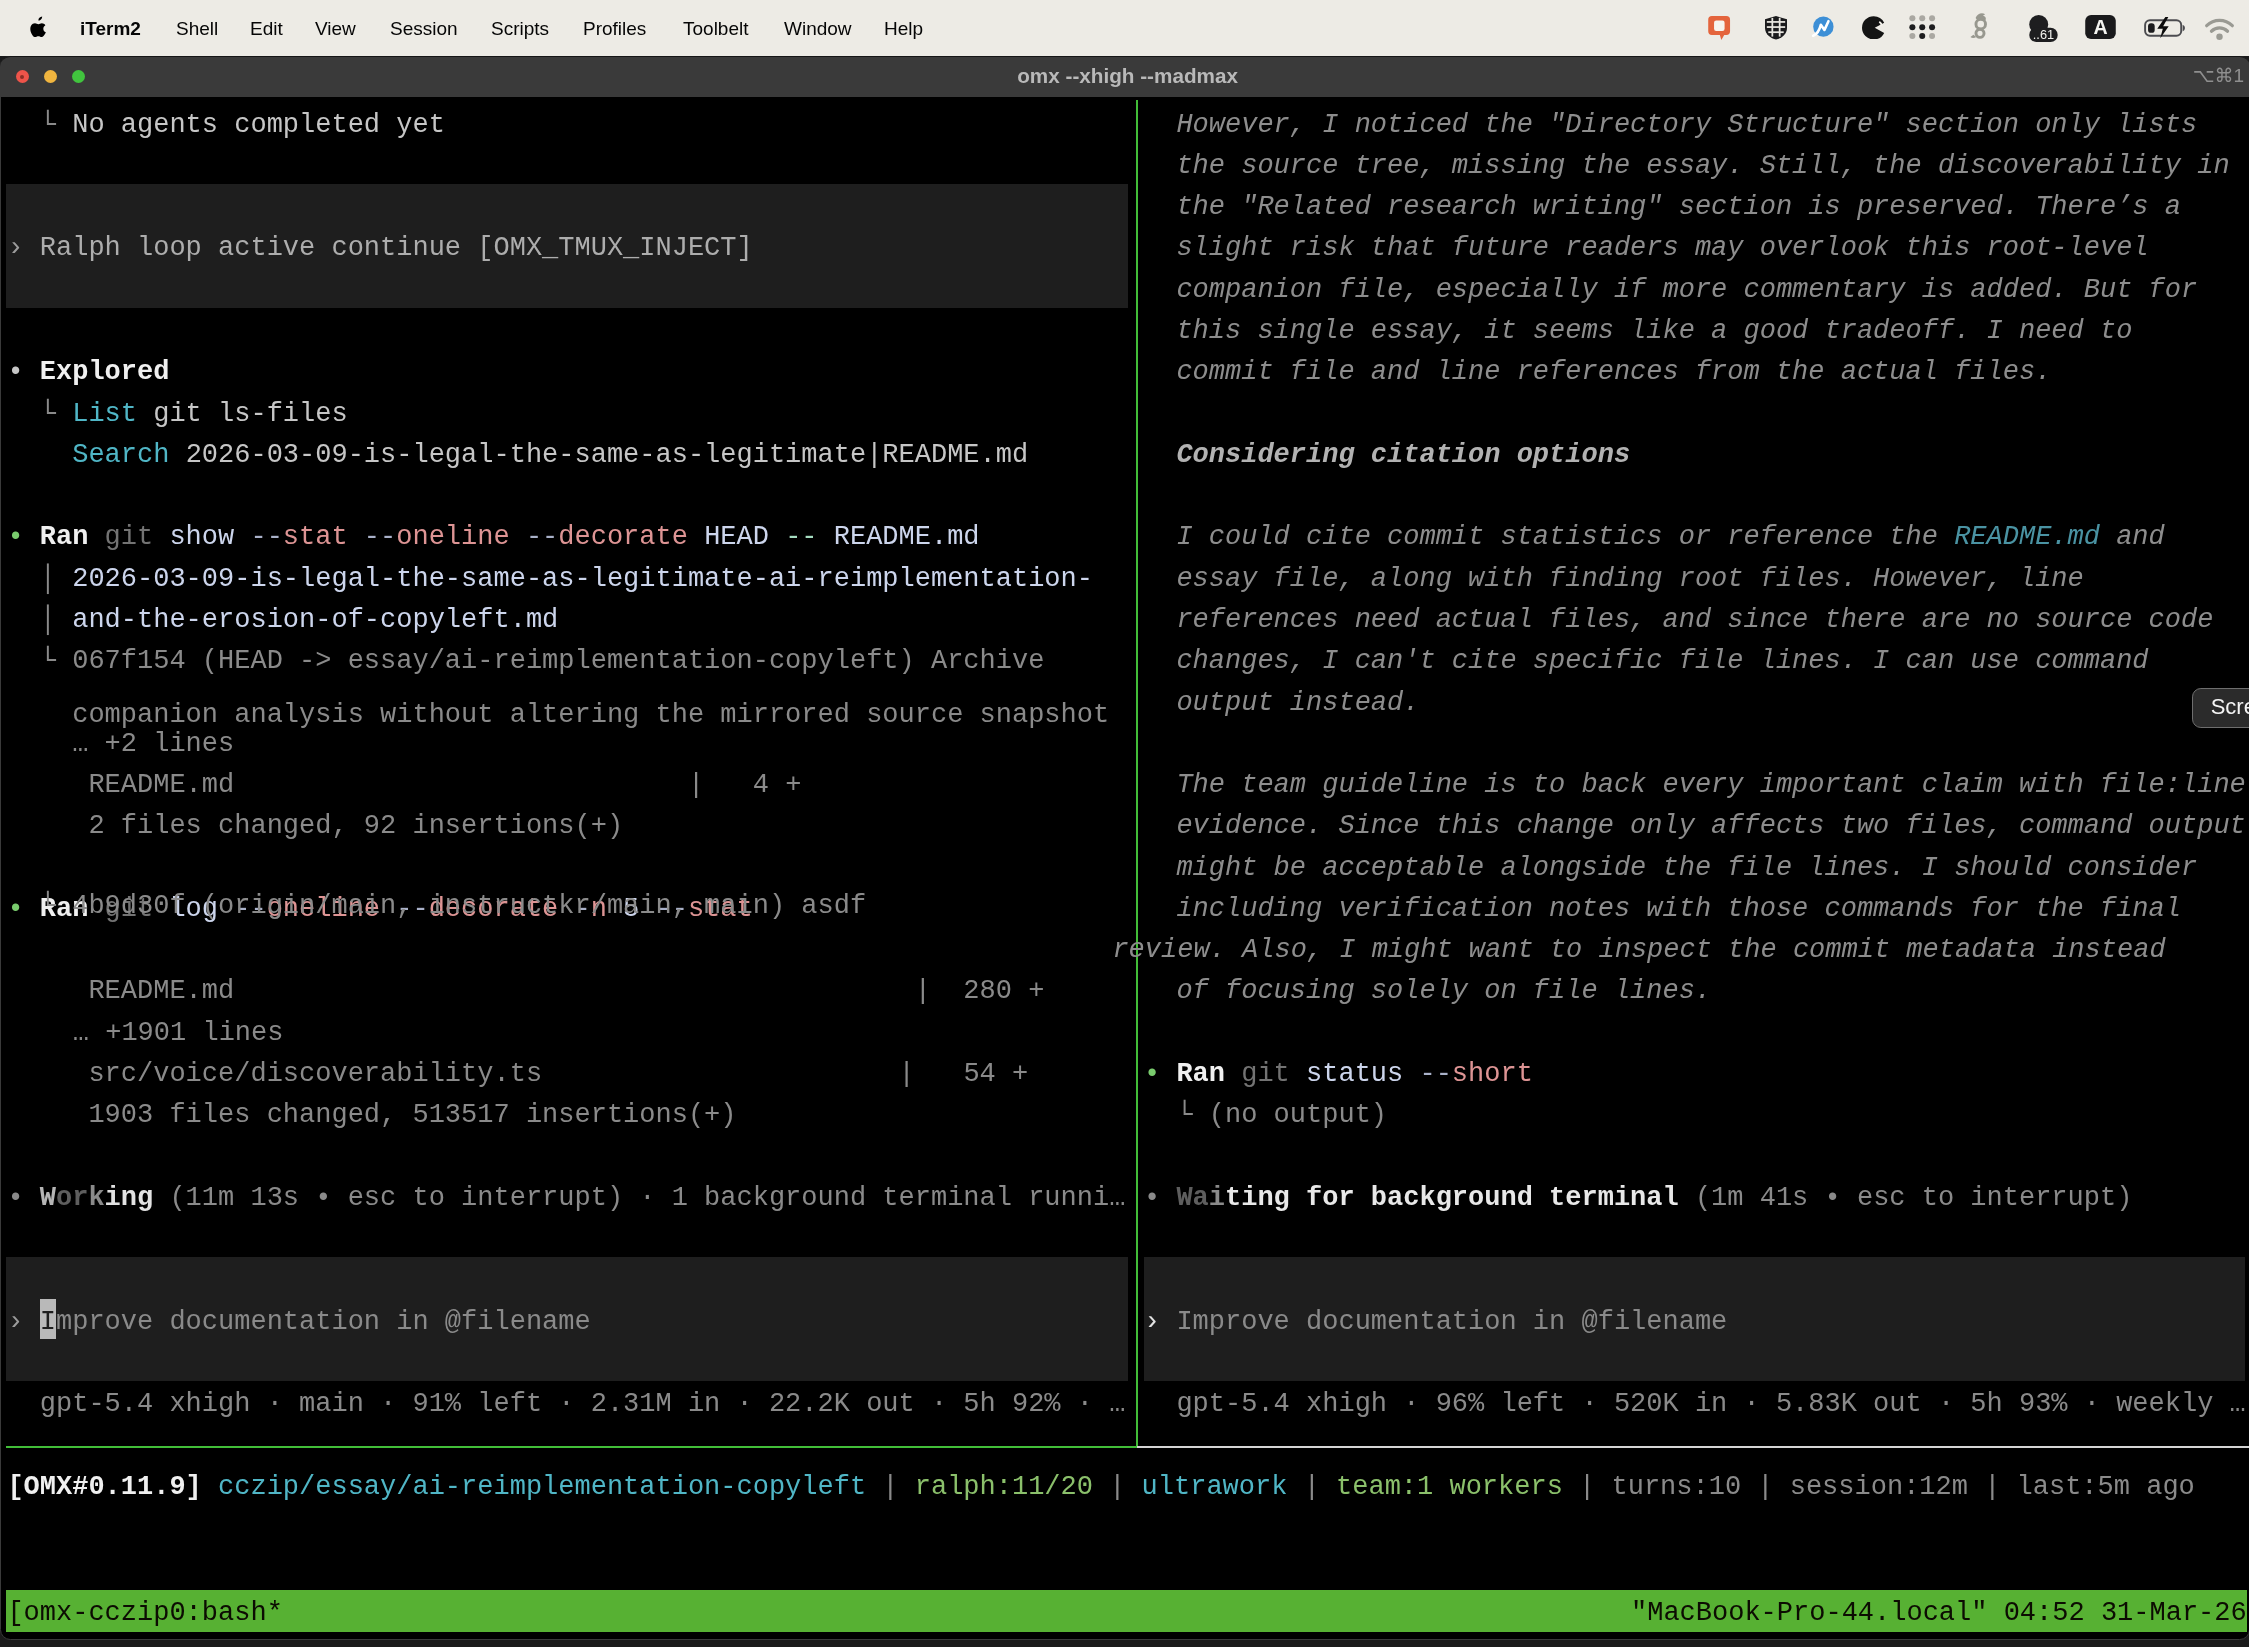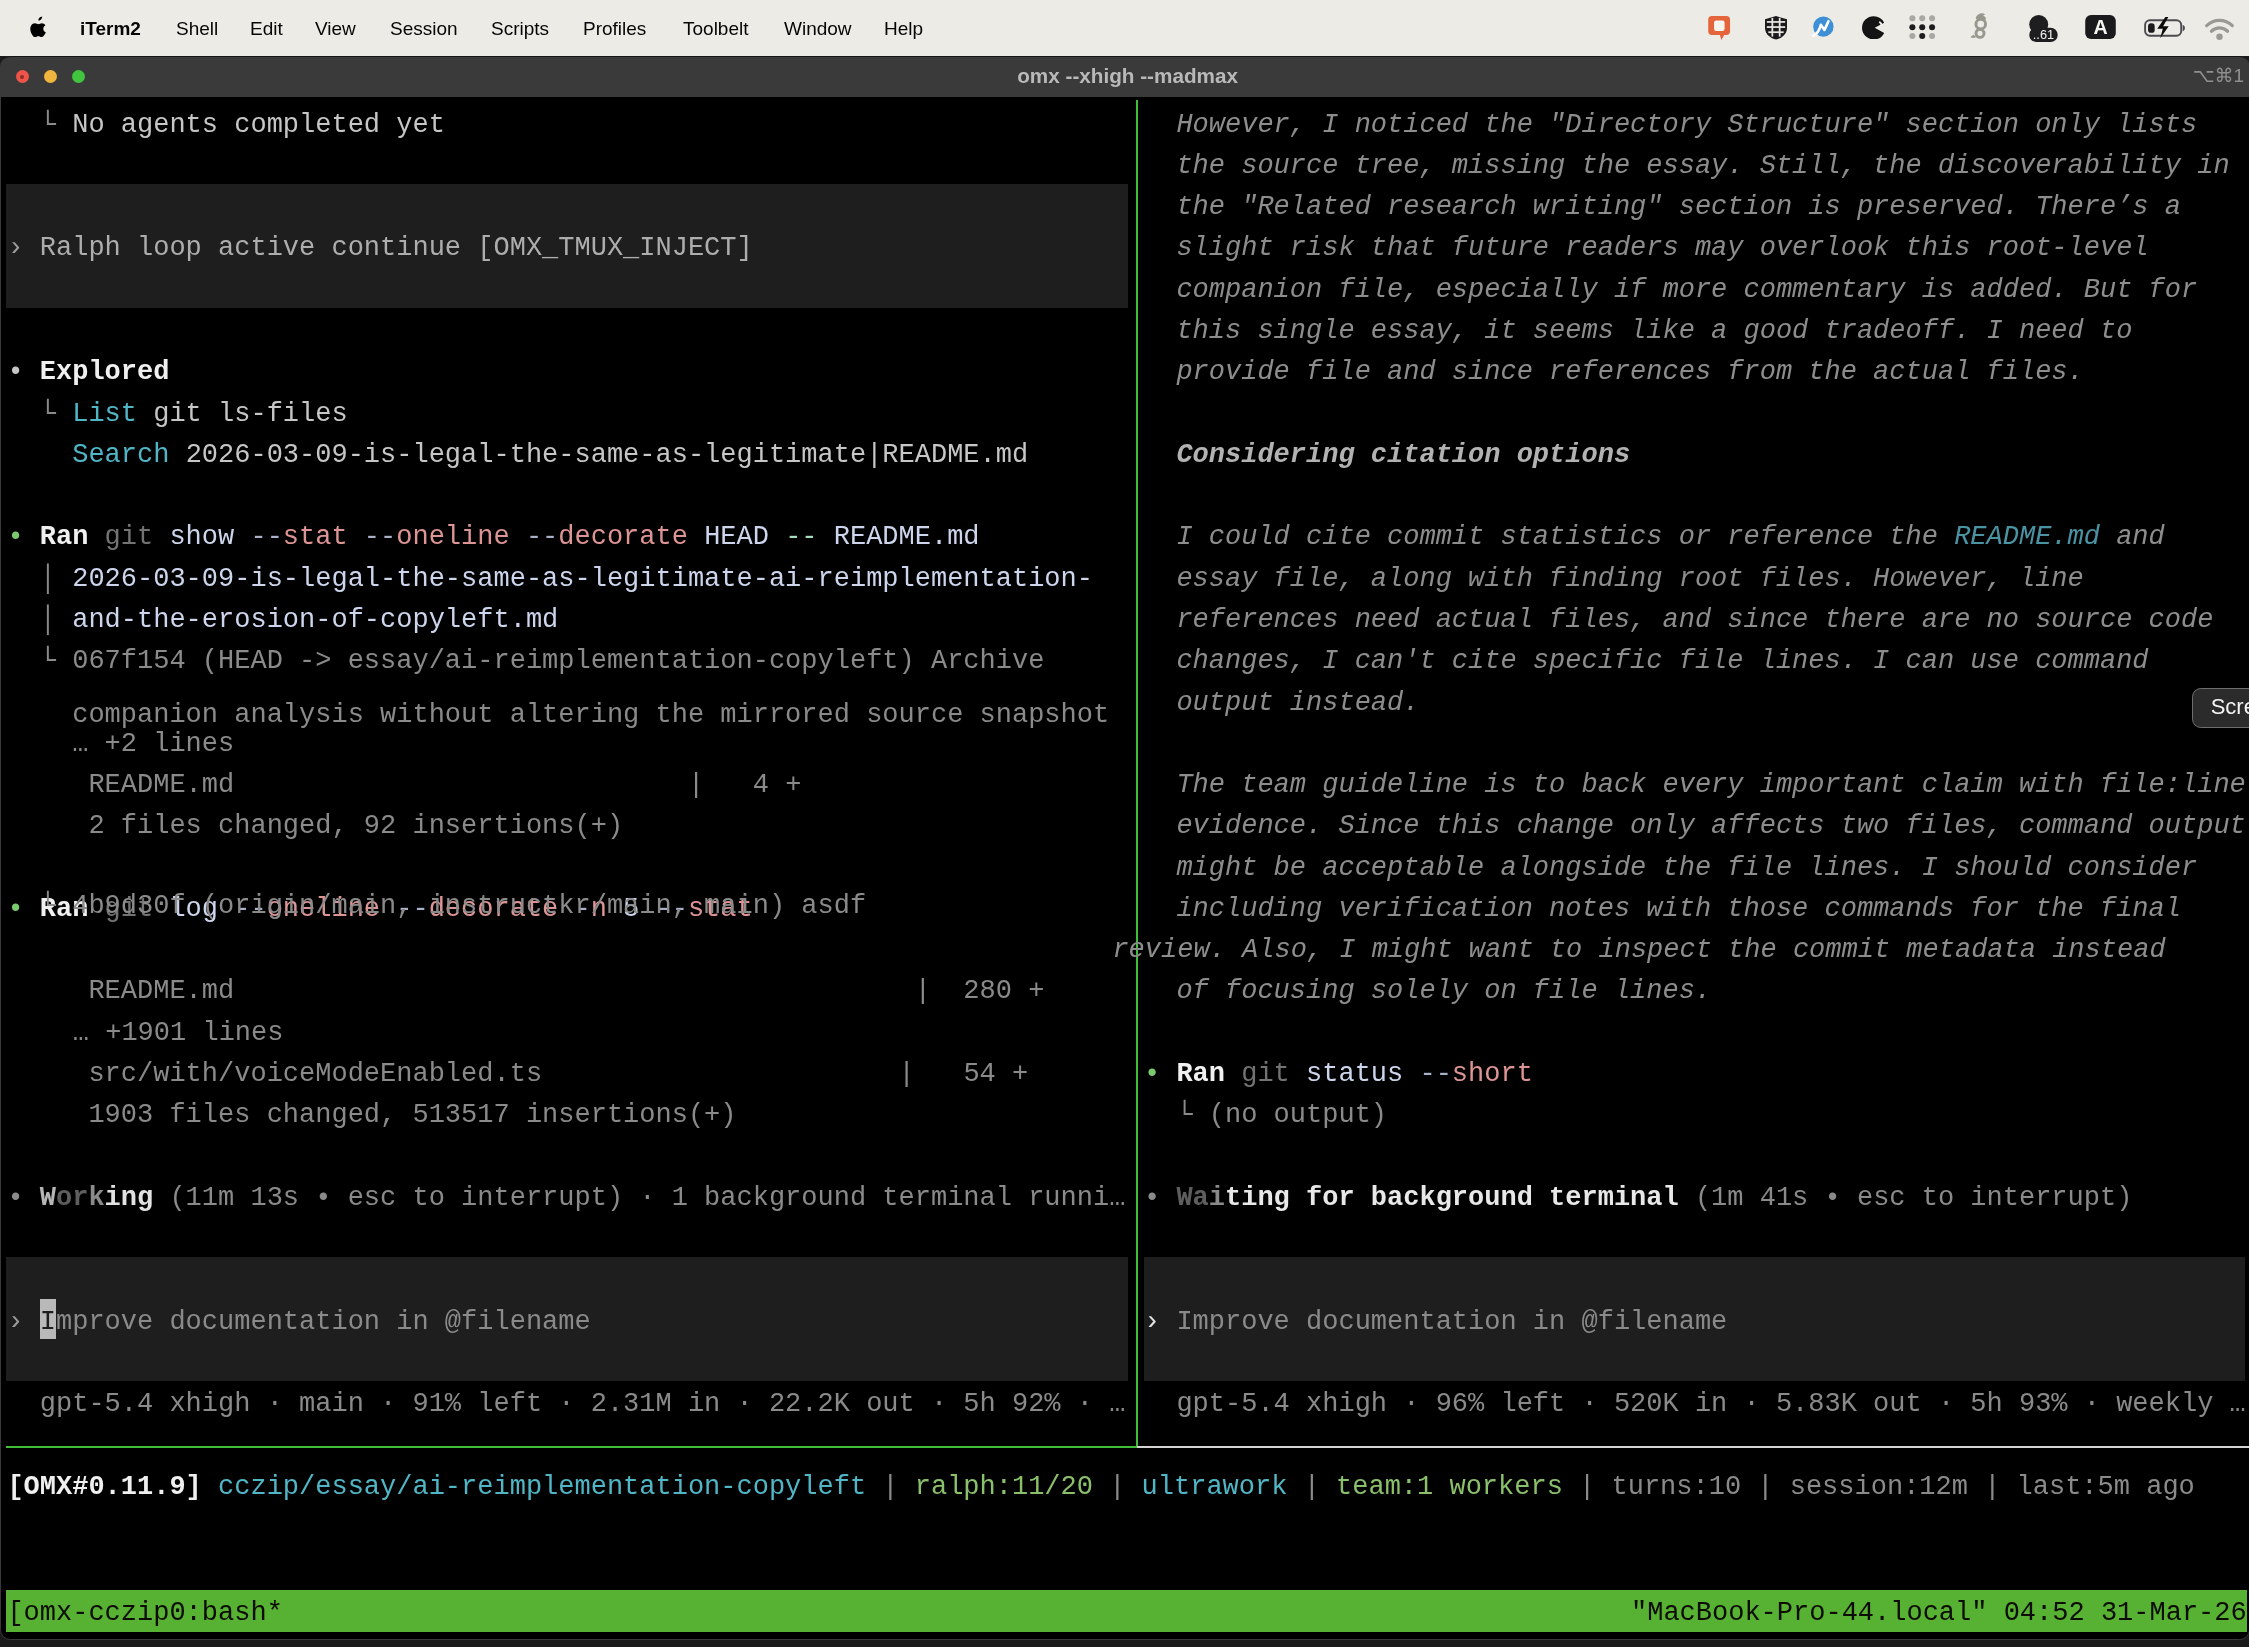--- a/index.html
+++ b/index.html
@@ -150,32 +150,32 @@
 <div class="row" style="left:7.4px;top:600px;">  <span class="d">│</span> <span class="l">and-the-erosion-of-copyleft.md</span></div>
 <div class="row" style="left:7.4px;top:641px;">  <span class="d">└</span> <span class="d">067f154 (HEAD -&gt; essay/ai-reimplementation-copyleft) Archive</span></div>
 <div class="row" style="left:7.4px;top:683px;margin-top:12px;">    <span class="d">companion analysis without altering the mirrored source snapshot</span></div>
 <div class="row" style="left:7.4px;top:724px;">    <span class="d">… +2 lines</span></div>
 <div class="row" style="left:7.4px;top:765px;">     <span class="d">README.md</span>                            <span class="d">|</span>   <span class="d">4 +</span></div>
 <div class="row" style="left:7.4px;top:806px;">     <span class="d">2 files changed, 92 insertions(+)</span></div>
 <div class="row" style="left:7.4px;top:889px;"><span class="g">•</span> <span class="w">Ran</span> <span class="b">git</span> <span class="l">log</span> <span class="fd">--</span><span class="p">oneline</span> <span class="fd">--</span><span class="p">decorate</span> <span class="fd">-</span><span class="p">n</span> <span class="l">5</span> <span class="fd">--</span><span class="p">stat</span></div>
 <div class="row" style="left:7.4px;top:886px;">  <span class="d">└</span> <span class="d">4b9d30f (origin/main, instructkr/main, main) asdf</span></div>
 <div class="row" style="left:7.4px;top:971px;">     <span class="d">README.md</span>                                          <span class="d">|</span>  <span class="d">280 +</span></div>
 <div class="row" style="left:8px;top:1013px;">    <span class="d">… +1901 lines</span></div>
-<div class="row" style="left:7.4px;top:1054px;">     <span class="d">src/with/voiceModeEnabled.ts</span>                      <span class="d">|</span>   <span class="d">54 +</span></div>
+<div class="row" style="left:7.4px;top:1054px;">     <span class="d">src/voice/discoverability.ts</span>                      <span class="d">|</span>   <span class="d">54 +</span></div>
 <div class="row" style="left:7.4px;top:1095px;">     <span class="d">1903 files changed, 513517 insertions(+)</span></div>
 <div class="row" style="left:7.4px;top:1178px;"><span class="d">•</span> <span class="x1">W</span><span class="x2">or</span><span class="x3">k</span><span class="x4">ing</span> <span class="d">(11m 13s • esc to interrupt) · 1 background terminal runni…</span></div>
 <div class="row" style="left:7.4px;top:1302px;"><span class="pr">›</span> <span class="curt">I</span><span class="d">mprove documentation in @filename</span></div>
 <div class="row" style="left:7.4px;top:1384px;">  <span class="d">gpt-5.4 xhigh · main · 91% left · 2.31M in · 22.2K out · 5h 92% · …</span></div>
 <div class="row it" style="left:1144px;top:105px;">  <span class="i">However, I noticed the "Directory Structure" section only lists</span></div>
 <div class="row it" style="left:1144px;top:146px;">  <span class="i">the source tree, missing the essay. Still, the discoverability in</span></div>
 <div class="row it" style="left:1144px;top:187px;">  <span class="i">the "Related research writing" section is preserved. There’s a</span></div>
 <div class="row it" style="left:1144px;top:228px;">  <span class="i">slight risk that future readers may overlook this root-level</span></div>
 <div class="row it" style="left:1144px;top:270px;">  <span class="i">companion file, especially if more commentary is added. But for</span></div>
 <div class="row it" style="left:1144px;top:311px;">  <span class="i">this single essay, it seems like a good tradeoff. I need to</span></div>
-<div class="row it" style="left:1144px;top:352px;">  <span class="i">provide file and since references from the actual files.</span></div>
+<div class="row it" style="left:1144px;top:352px;">  <span class="i">commit file and line references from the actual files.</span></div>
 <div class="row it" style="left:1144px;top:559px;">  <span class="i">essay file, along with finding root files. However, line</span></div>
 <div class="row it" style="left:1144px;top:600px;">  <span class="i">references need actual files, and since there are no source code</span></div>
 <div class="row it" style="left:1144px;top:641px;">  <span class="i">changes, I can't cite specific file lines. I can use command</span></div>
 <div class="row it" style="left:1144px;top:683px;">  <span class="i">output instead.</span></div>
 <div class="row it" style="left:1144px;top:765px;">  <span class="i">The team guideline is to back every important claim with file:line</span></div>
 <div class="row it" style="left:1144px;top:806px;">  <span class="i">evidence. Since this change only affects two files, command output</span></div>
 <div class="row it" style="left:1144px;top:848px;">  <span class="i">might be acceptable alongside the file lines. I should consider</span></div>
 <div class="row it" style="left:1144px;top:889px;">  <span class="i">including verification notes with those commands for the final</span></div>
 <div class="row it" style="left:1080px;top:930px;">  <span class="i">review. Also, I might want to inspect the commit metadata instead</span></div>
 <div class="row it" style="left:1144px;top:971px;">  <span class="i">of focusing solely on file lines.</span></div>

